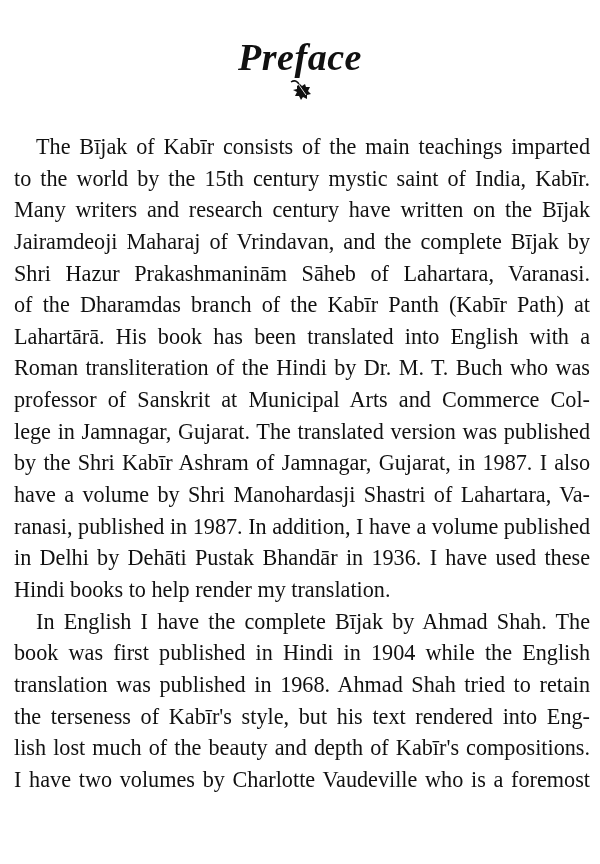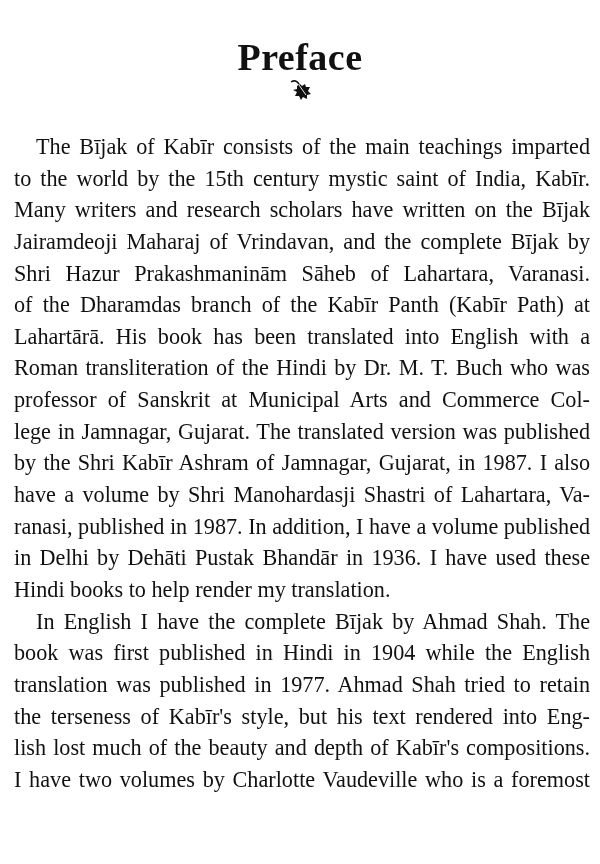--- a/index.html
+++ b/index.html
@@ -14,20 +14,21 @@
       position: relative;
       color: #111111;
       font-family: "Liberation Serif", "DejaVu Serif", serif;
     }
     .page-title {
       position: absolute;
       top: 6px;
       left: 0;
       width: 600px;
       text-align: center;
+      font-style: italic;
       font-size: 38px;
       line-height: 52px;
       letter-spacing: 0.5px;
       color: #111;
     }
     .ornament {
       position: absolute;
       top: 78px;
       left: 289px;
       width: 24px;
@@ -65,34 +66,34 @@
 <svg class="ornament" viewBox="0 0 24 24" xmlns="http://www.w3.org/2000/svg">
   <path d="M2 4 C5 2, 8 3, 10 6" stroke="#111" stroke-width="1.4" fill="none"></path>
   <path d="M8 8 L11 6 L13 8 L16 6 L17 9 L21 9 L19 13 L22 16 L18 17 L18 21 L14 19 L12 22 L10 18 L6 18 L8 14 L4 12 L8 11 Z" fill="#111"></path>
   <path d="M10 7 L17 17" stroke="#fff" stroke-width="0.9"></path>
 </svg>
 
 <div class="body-text">
 
   <span class="line indent">The Bījak of Kabīr consists of the main teachings imparted</span>
   <span class="line">to the world by the 15th century mystic saint of India, Kabīr.</span>
-  <span class="line">Many writers and research scholars have written on the Bījak</span>
+  <span class="line">Many writers and research century have written on the Bījak</span>
   <span class="line">Jairamdeoji Maharaj of Vrindavan, and the complete Bījak by</span>
   <span class="line">Shri Hazur Prakashmaninām Sāheb of Lahartara, Varanasi.</span>
   <span class="line">of the Dharamdas branch of the Kabīr Panth (Kabīr Path) at</span>
   <span class="line">Lahartārā. His book has been translated into English with a</span>
   <span class="line">Roman transliteration of the Hindi by Dr. M. T. Buch who was</span>
   <span class="line">professor of Sanskrit at Municipal Arts and Commerce Col-</span>
   <span class="line">lege in Jamnagar, Gujarat. The translated version was published</span>
   <span class="line">by the Shri Kabīr Ashram of Jamnagar, Gujarat, in 1987. I also</span>
   <span class="line">have a volume by Shri Manohardasji Shastri of Lahartara, Va-</span>
   <span class="line">ranasi, published in 1987. In addition, I have a volume published</span>
   <span class="line">in Delhi by Dehāti Pustak Bhandār in 1936. I have used these</span>
   <span class="line last">Hindi books to help render my translation.</span>
 
   <span class="line indent">In English I have the complete Bījak by Ahmad Shah. The</span>
   <span class="line">book was first published in Hindi in 1904 while the English</span>
-  <span class="line">translation was published in 1977. Ahmad Shah tried to retain</span>
+  <span class="line">translation was published in 1968. Ahmad Shah tried to retain</span>
   <span class="line">the terseness of Kabīr's style, but his text rendered into Eng-</span>
   <span class="line">lish lost much of the beauty and depth of Kabīr's compositions.</span>
   <span class="line">I have two volumes by Charlotte Vaudeville who is a foremost</span>
 
 </div>
 
 </body></html>

